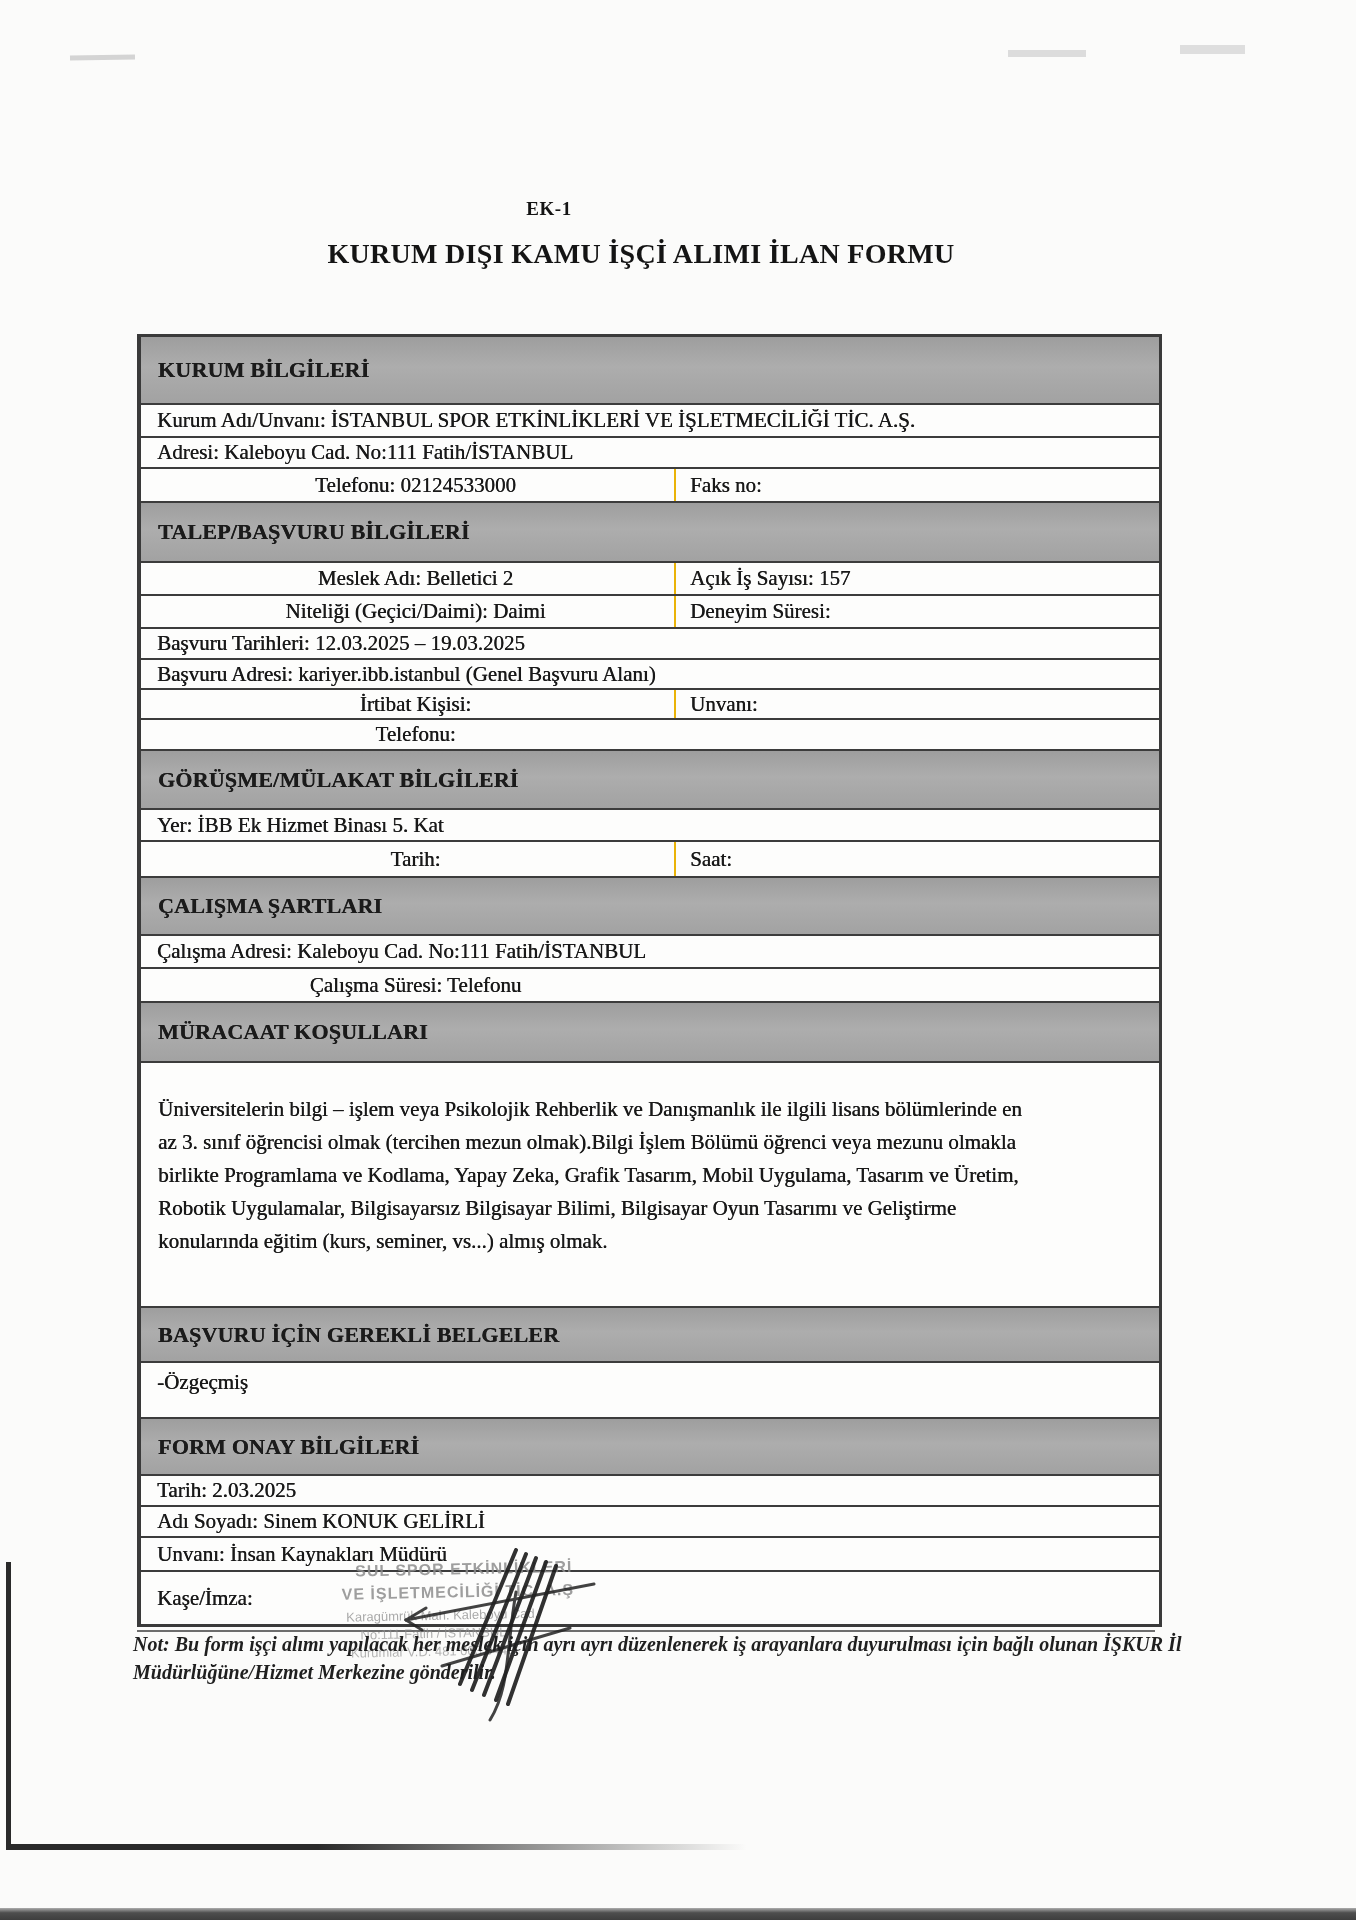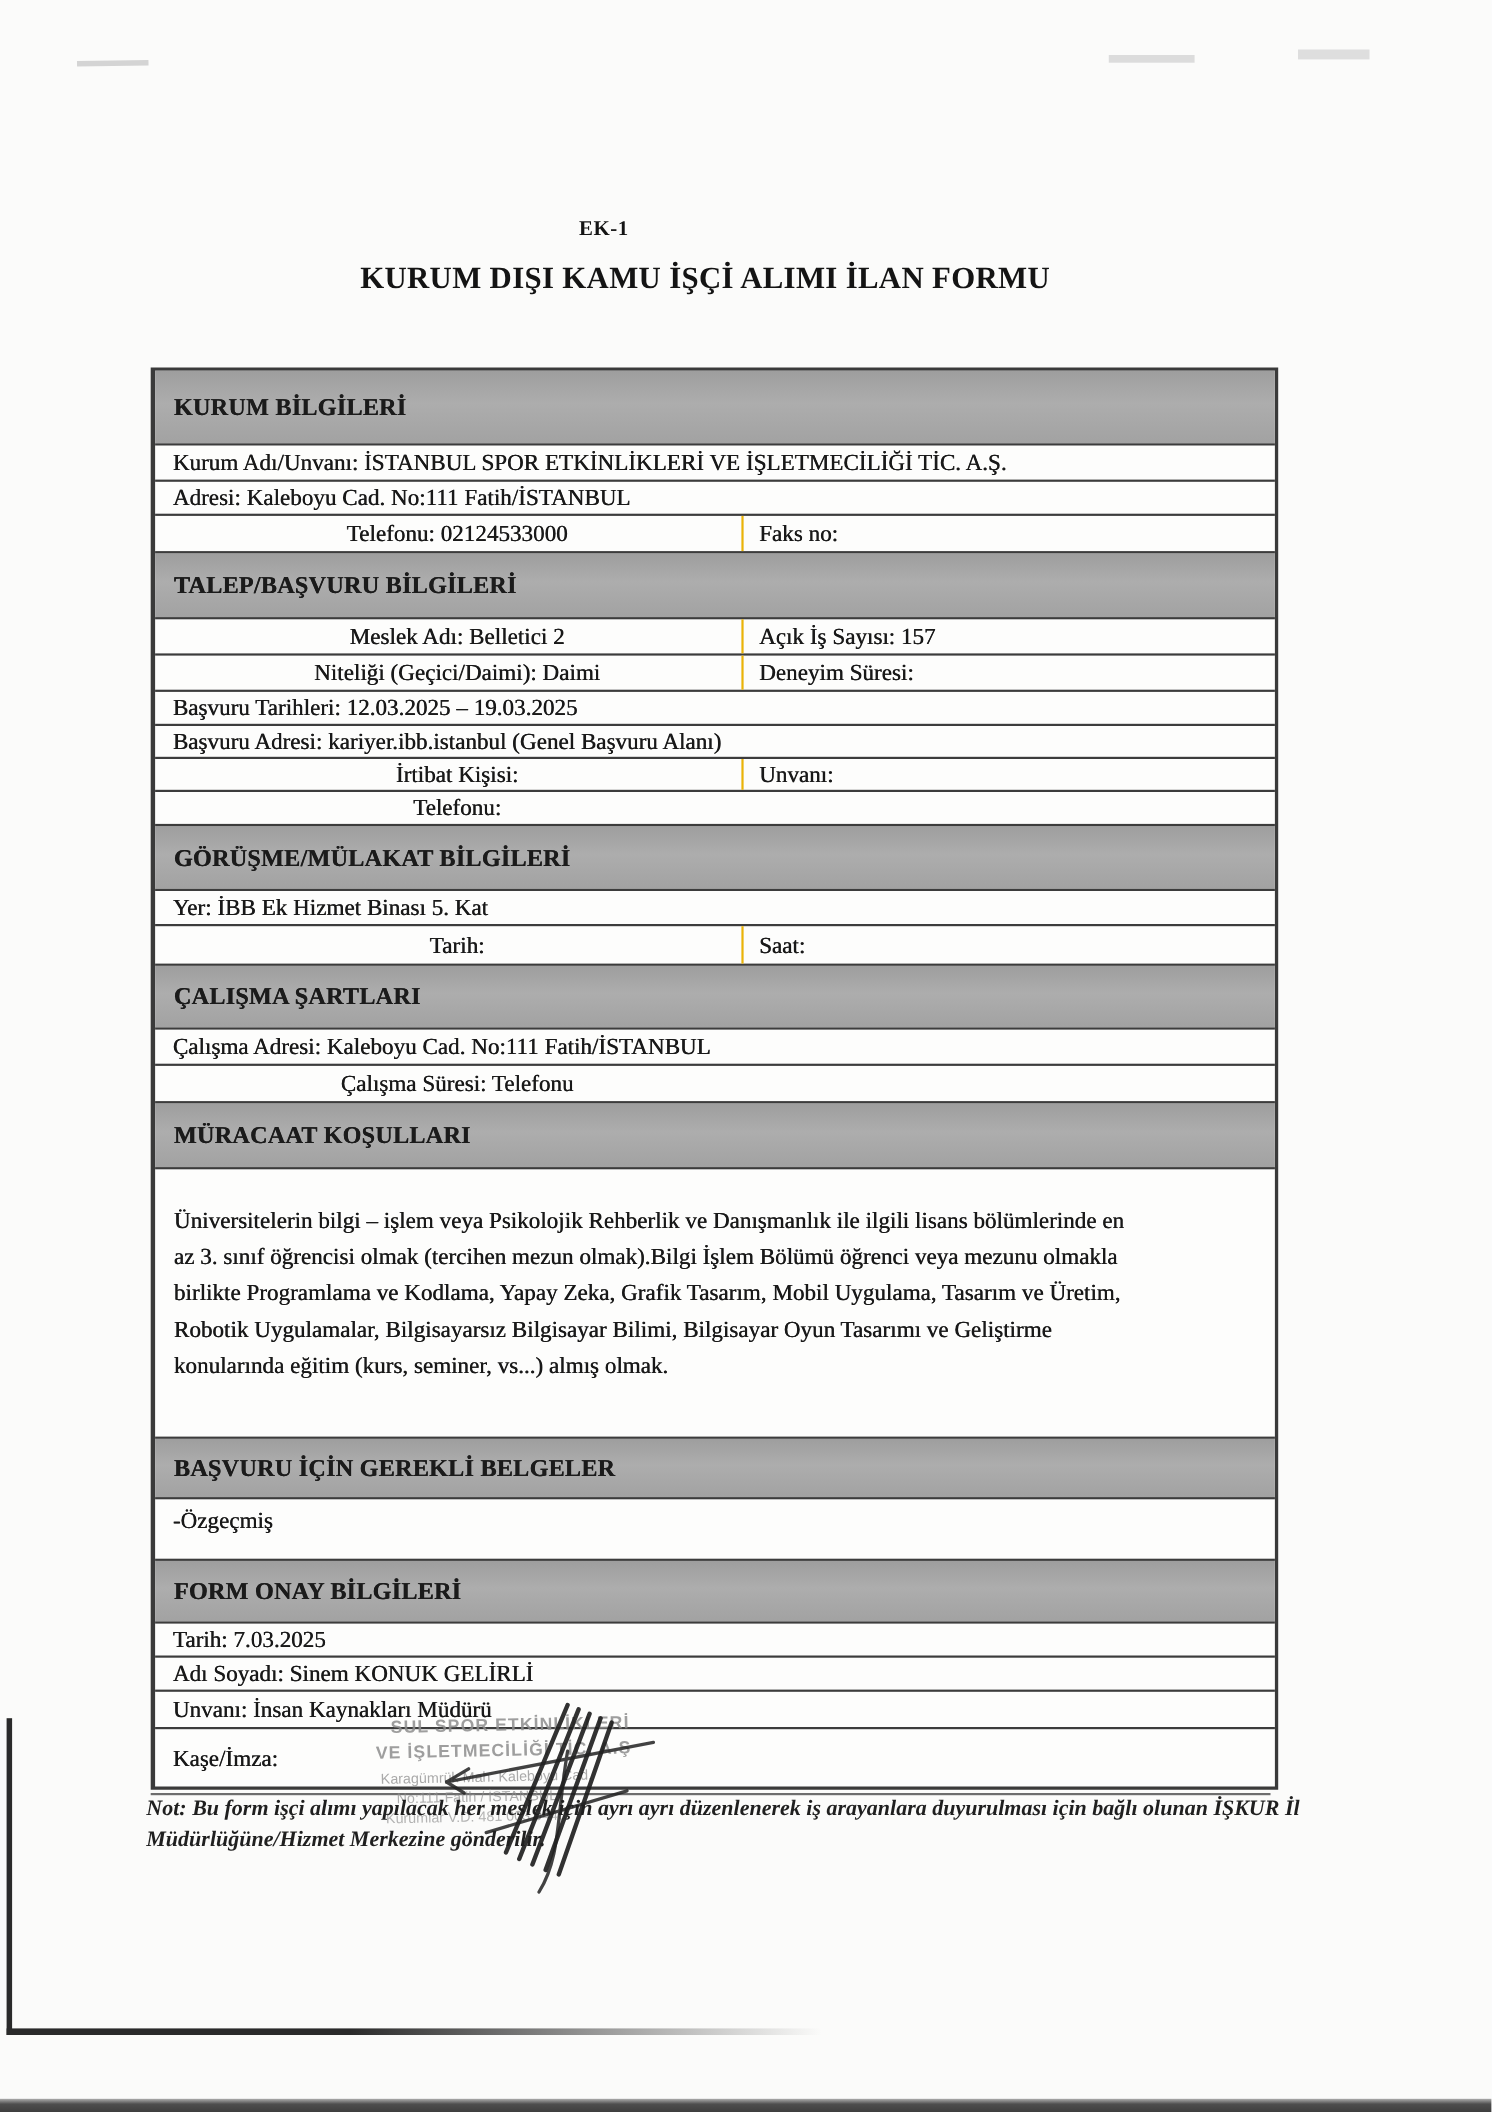--- a/index.html
+++ b/index.html
@@ -153,21 +153,21 @@
     <div class="cell-full">BAŞVURU İÇİN GEREKLİ BELGELER</div>
   </div>
   <div class="row tall-top" style="height:56px">
     <div class="cell-full">-Özgeçmiş</div>
   </div>
 
   <div class="row sec-header" style="height:57px">
     <div class="cell-full">FORM ONAY BİLGİLERİ</div>
   </div>
   <div class="row" style="height:31px">
-    <div class="cell-full">Tarih: 7.03.2025</div>
+    <div class="cell-full">Tarih: 2.03.2025</div>
   </div>
   <div class="row" style="height:31px">
     <div class="cell-full">Adı Soyadı: Sinem KONUK GELİRLİ</div>
   </div>
   <div class="row" style="height:34px">
     <div class="cell-full">Unvanı: İnsan Kaynakları Müdürü</div>
   </div>
   <div class="row" style="height:54px">
     <div class="cell-full">Kaşe/İmza:</div>
   </div>

